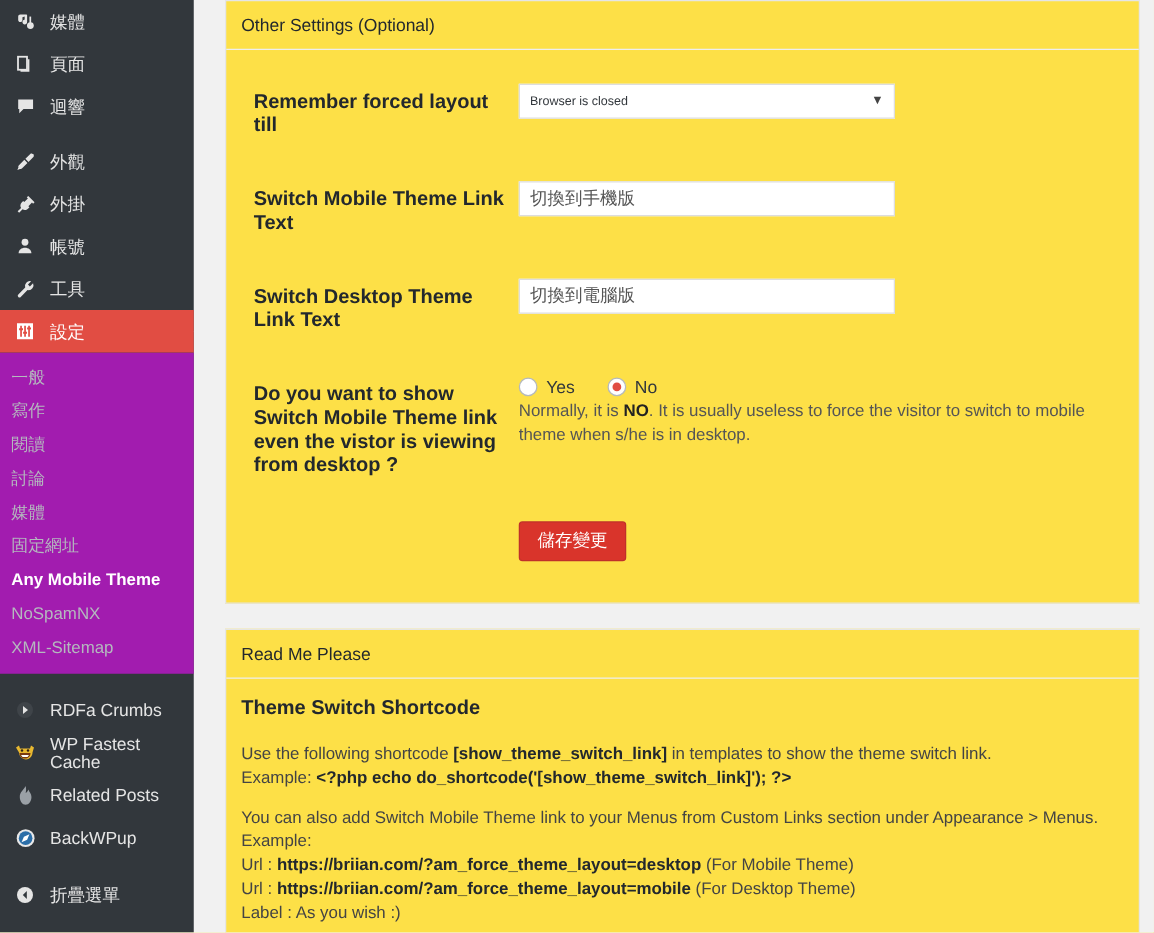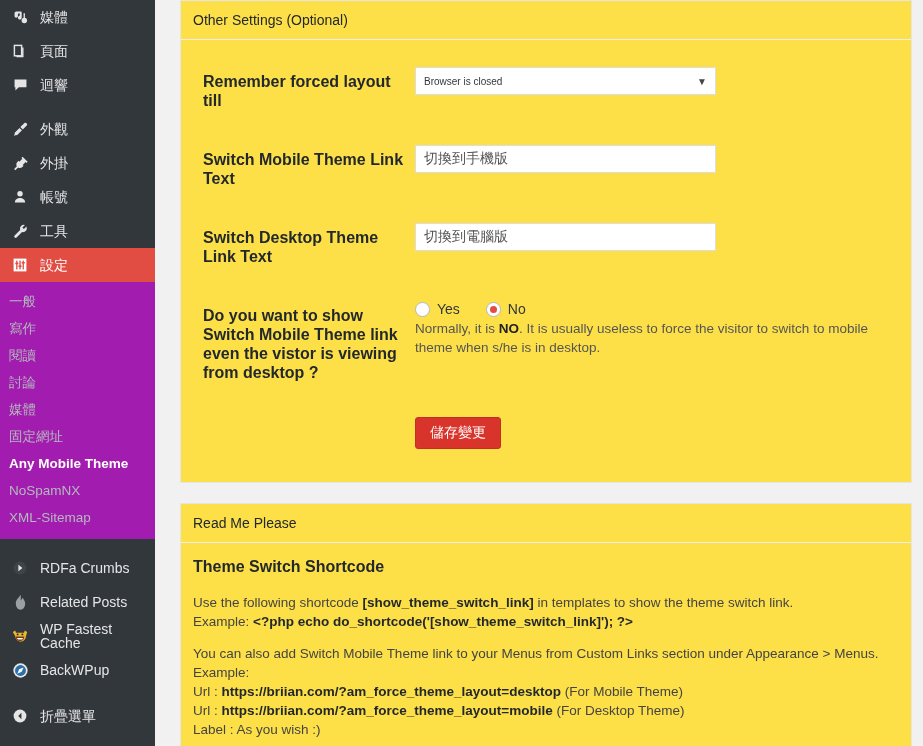--- a/index.html
+++ b/index.html
@@ -319,38 +319,38 @@
         <svg width="16" height="16" viewBox="0 0 20 20">
           <circle cx="10" cy="10" r="8" fill="#3f4449"></circle>
           <path d="M8 6l5 4-5 4z" fill="#e5e5e5"></path>
         </svg>
       </span>
       <span class="mi-label">RDFa Crumbs</span>
     </div>
 
     <div class="menu-item">
       <span class="mi-icon">
-        <svg width="15" height="17" viewBox="0 0 16 20" fill="#9aa0a6">
-          <path d="M8 1C6 5 2.5 6.5 2.5 11.2 2.5 15.2 5 18.5 8 18.5s5.5-3.3 5.5-7.3C13.5 8 11.5 7 10.6 4.2 10 6 9 6.8 8 7.6 8.6 5.6 8.6 3.2 8 1z"></path>
-        </svg>
-      </span>
-      <span class="mi-label">Related Posts</span>
-    </div>
-
-    <div class="menu-item">
-      <span class="mi-icon">
         <svg width="18" height="16" viewBox="0 0 22 20">
           <path d="M2 5l3-2 1 3h10l1-3 3 2-1.5 5c0 4-3.5 7-6.5 7S5 14 5 10z" fill="#e8b830"></path>
           <path d="M5.5 10.5h11c0 3.4-2.6 5.6-5.5 5.6s-5.5-2.2-5.5-5.6z" fill="#7a3a10"></path>
           <circle cx="8" cy="8" r="1.2" fill="#2b2017"></circle>
           <circle cx="14" cy="8" r="1.2" fill="#2b2017"></circle>
           <path d="M7 12.5h8l-1.5 2h-5z" fill="#fff"></path>
         </svg>
       </span>
       <span class="mi-label">WP Fastest Cache</span>
+    </div>
+
+    <div class="menu-item">
+      <span class="mi-icon">
+        <svg width="15" height="17" viewBox="0 0 16 20" fill="#9aa0a6">
+          <path d="M8 1C6 5 2.5 6.5 2.5 11.2 2.5 15.2 5 18.5 8 18.5s5.5-3.3 5.5-7.3C13.5 8 11.5 7 10.6 4.2 10 6 9 6.8 8 7.6 8.6 5.6 8.6 3.2 8 1z"></path>
+        </svg>
+      </span>
+      <span class="mi-label">Related Posts</span>
     </div>
 
     <div class="menu-item">
       <span class="mi-icon">
         <svg width="17" height="17" viewBox="0 0 20 20">
           <circle cx="10" cy="10" r="8.4" fill="#e8e8e8"></circle>
           <circle cx="10" cy="10" r="6.4" fill="#2b6ea8"></circle>
           <path d="M13.6 6.4l-2.2 5.2-5.2 2.2 2.2-5.2z" fill="#fff"></path>
         </svg>
       </span>

